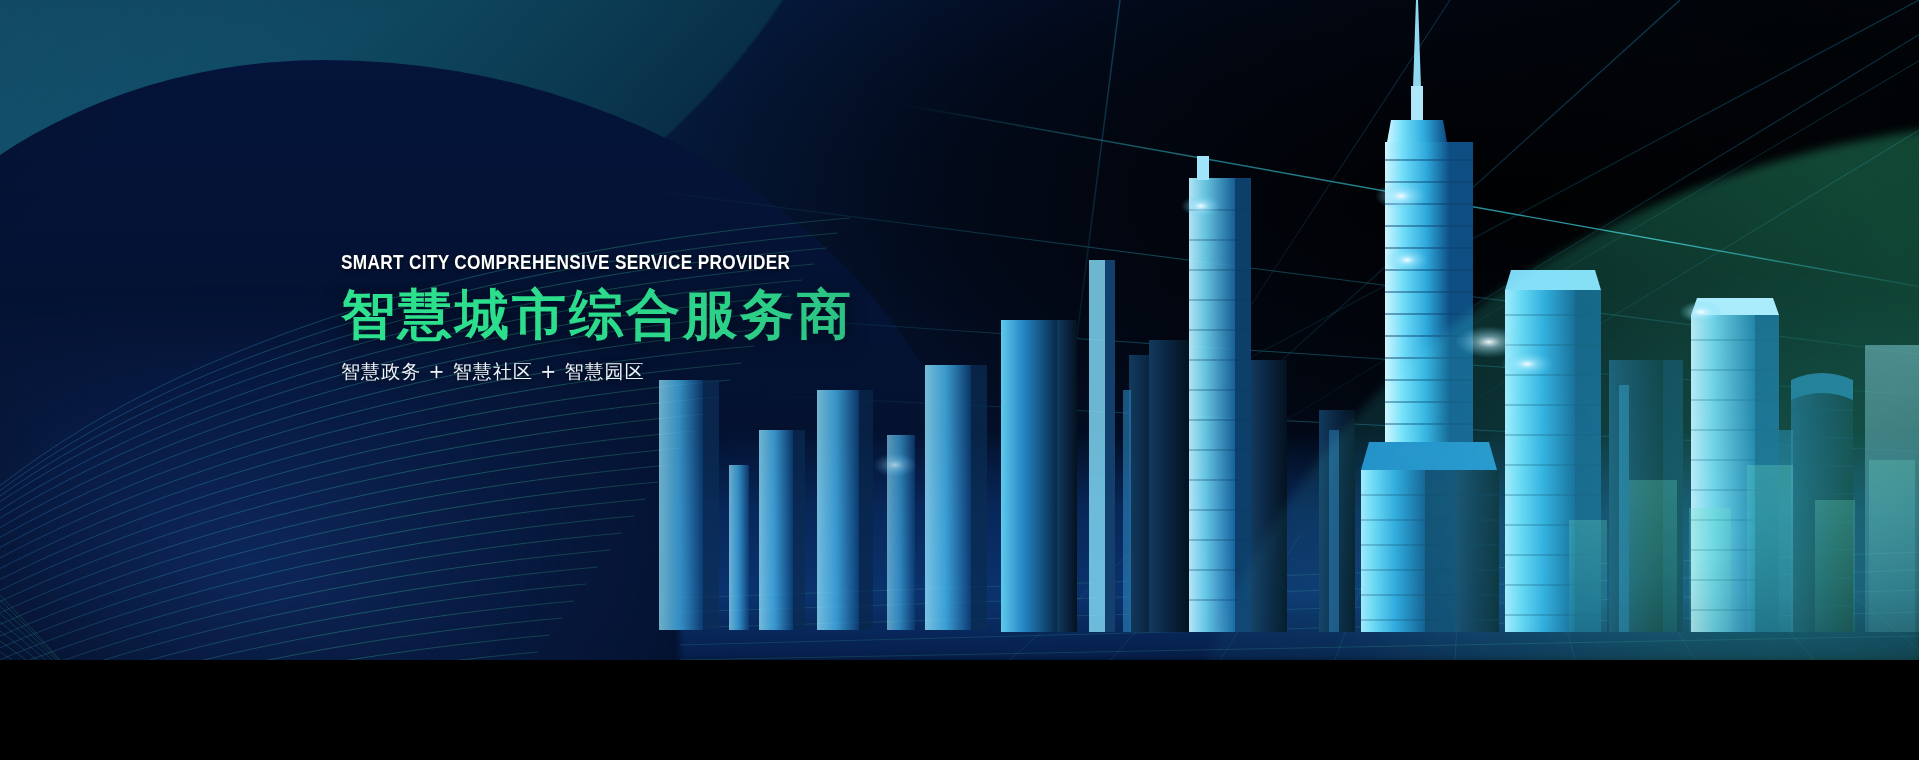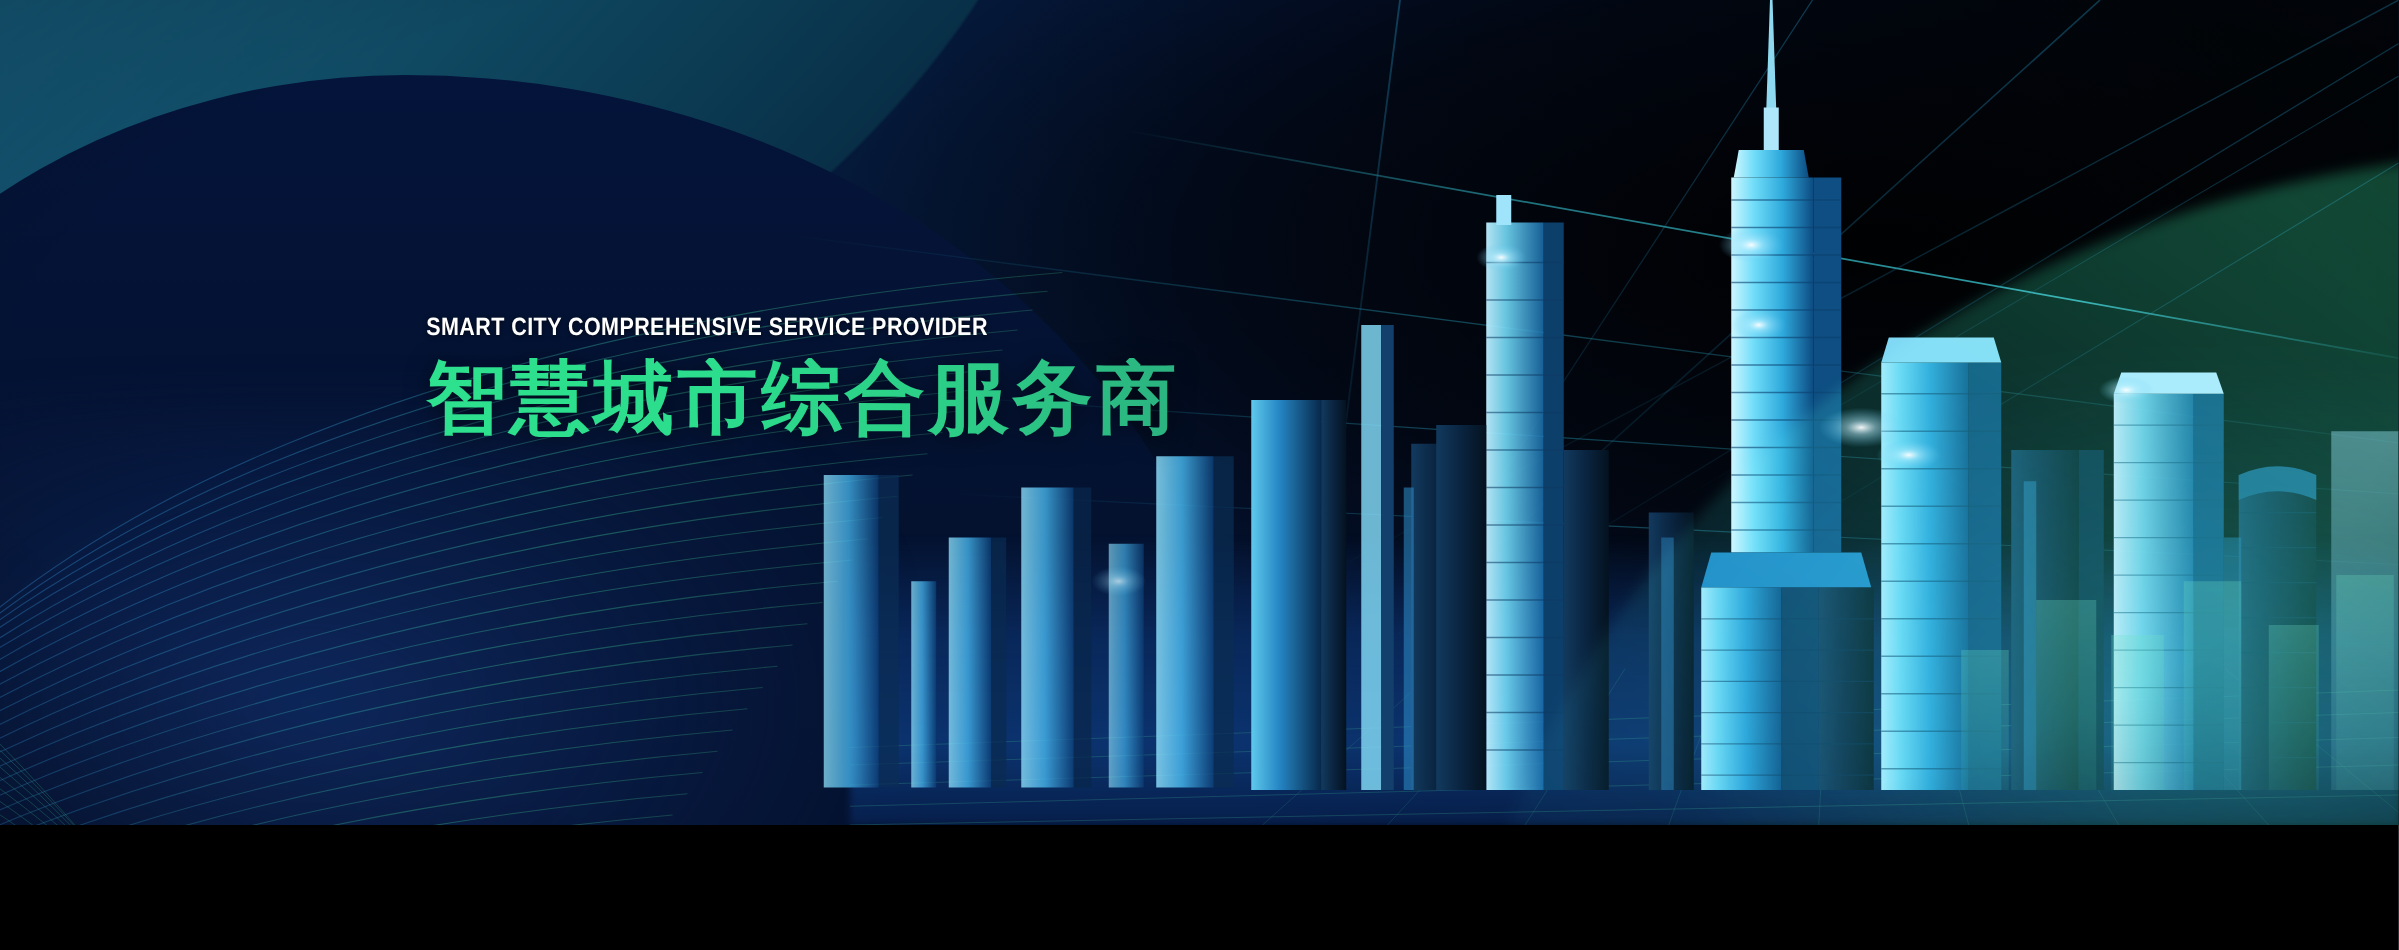--- a/index.html
+++ b/index.html
@@ -116,21 +116,21 @@
     letter-spacing:.4px;
     line-height:1;
     white-space:nowrap;
     transform:scaleX(.86);
     transform-origin:left center;
     text-shadow:0 1px 5px rgba(0,0,0,.7);
     font-family:"Liberation Sans Narrow","Liberation Sans",sans-serif;
   }
   .headline{
     margin-top:14px;
-    font-size:64px;
+    font-size:54px;
     font-weight:700;
     line-height:1.06;
     letter-spacing:3px;
     white-space:nowrap;
     background:linear-gradient(96deg,#2EE18E 0%,#2BDD8C 32%,#2CCE87 58%,#2BB681 80%,#27A07A 100%);
     -webkit-background-clip:text;
     background-clip:text;
     color:transparent;
     -webkit-text-fill-color:transparent;
     filter:drop-shadow(0 3px 10px rgba(0,0,0,.55));
@@ -505,15 +505,16 @@
   </div>
 
   <div class="green-sweep"></div>
   <div class="green-sweep2"></div>
 
   <div class="vignette"></div>
 
   <div class="text-block">
     <div class="eyebrow">SMART CITY COMPREHENSIVE SERVICE PROVIDER</div>
     <div class="headline">智慧城市综合服务商</div>
+    <div class="subline">智慧政务 + 智慧社区 + 智慧园区</div>
   </div>
 
 </div>
 
 </body></html>

